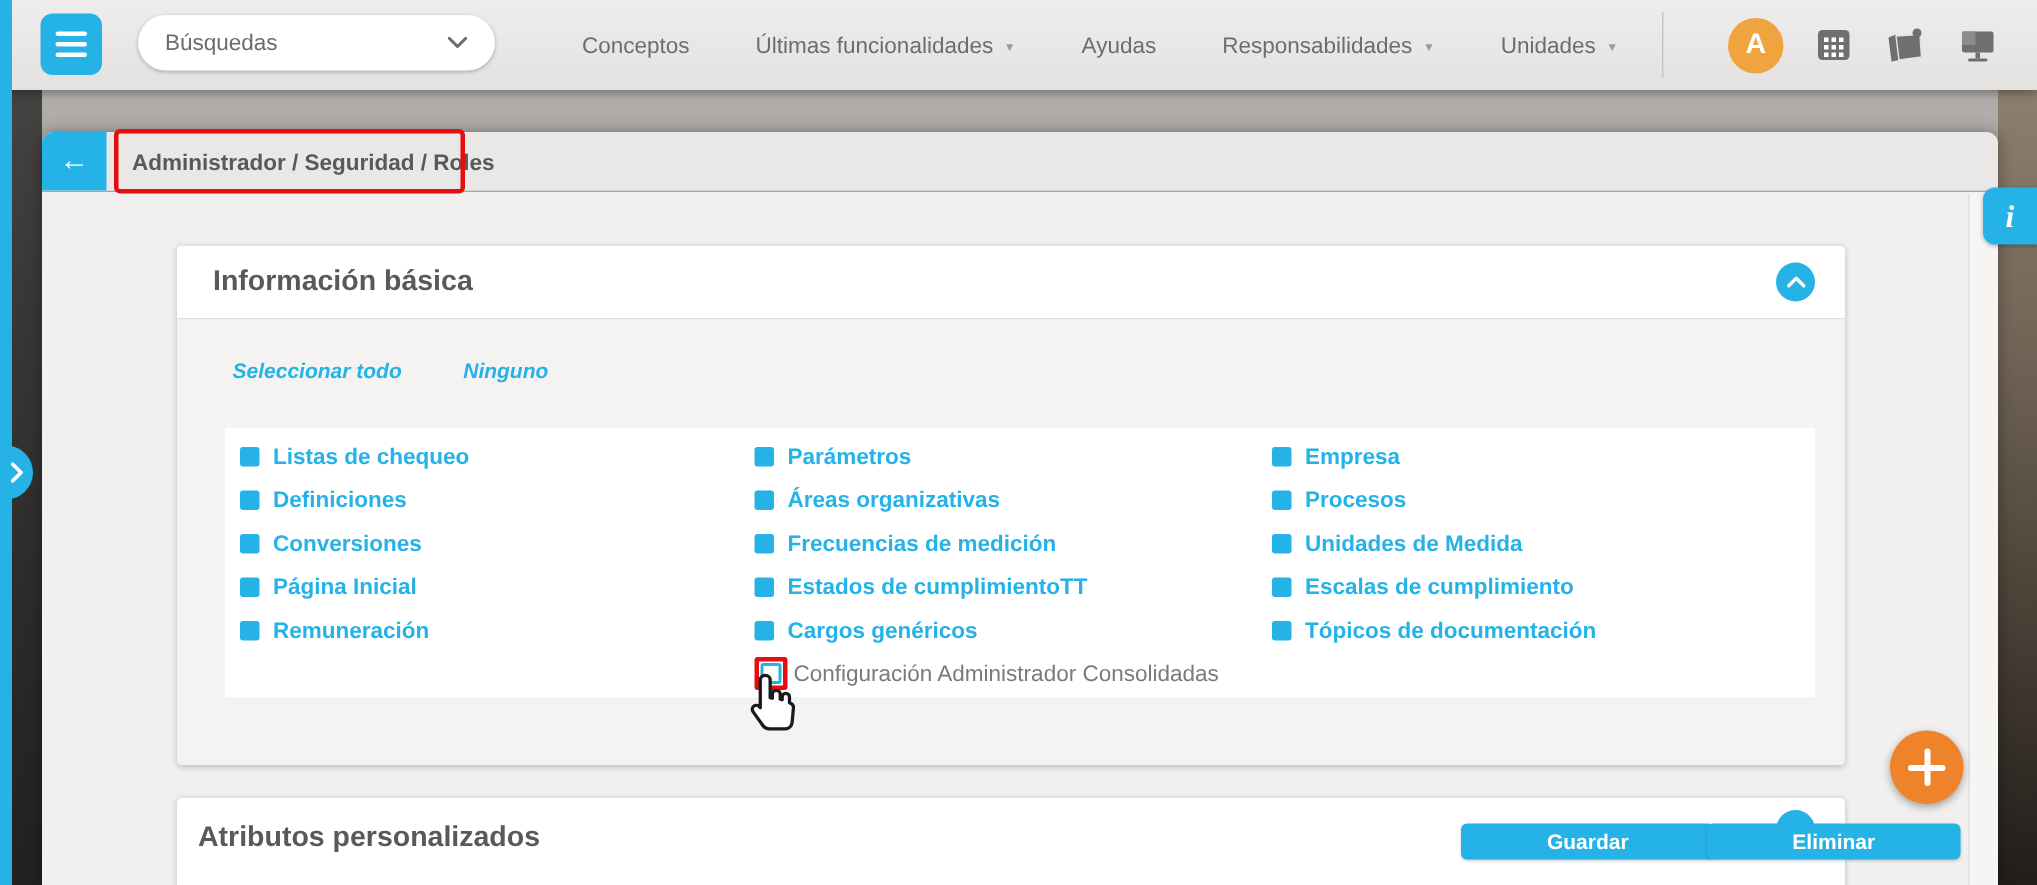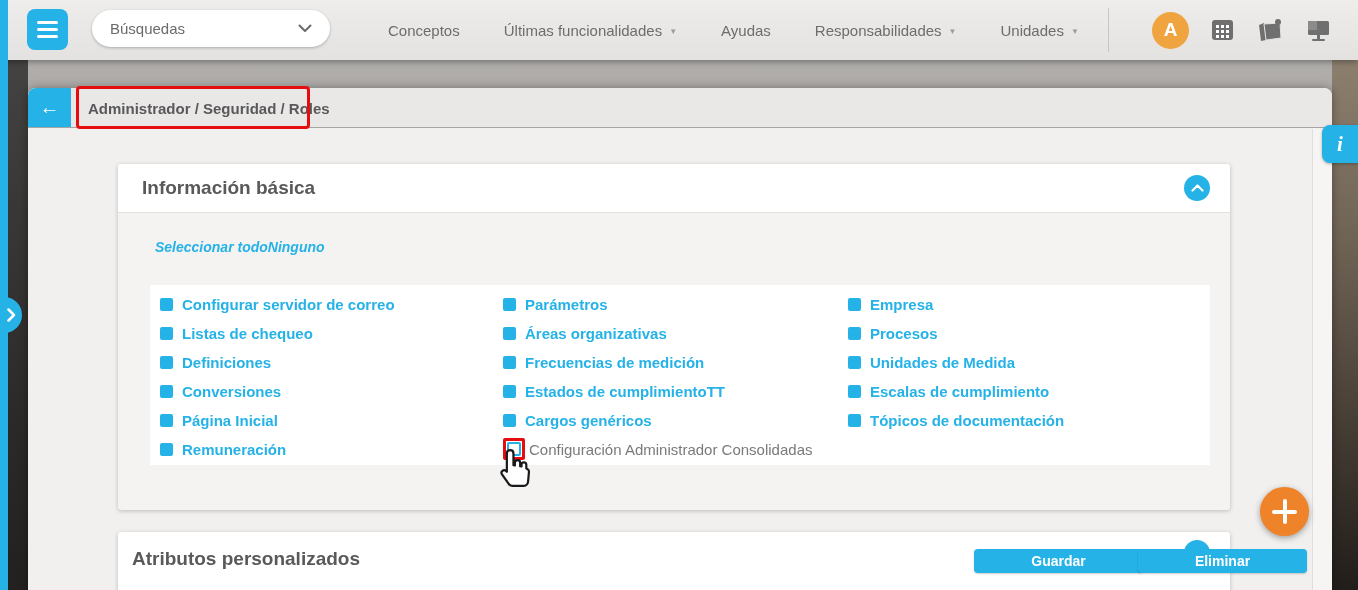--- a/index.html
+++ b/index.html
@@ -60,21 +60,21 @@
     background: #f6f5f4; border-left: 1px solid #e0dfde; z-index: 11; }
 
   
   .card-basic { position: absolute; left: 118px; top: 164px; width: 1112px; height: 346px;
     background: #f4f3f2; border-radius: 3px; box-shadow: 0 1px 4px rgba(0,0,0,0.22); z-index: 13; }
   .card-basic .card-header { position: relative; height: 49px; background: #fff;
     border-bottom: 1px solid #e2e1e0; border-radius: 3px 3px 0 0; display: flex; align-items: center; }
   .card-title { font-size: 19px; font-weight: bold; color: #59585a; margin-left: 24px; }
   .collapse-btn { position: absolute; right: 20px; top: 11px; width: 26px; height: 26px;
     border-radius: 50%; background: #25b2e7; display: flex; align-items: center; justify-content: center; cursor: pointer; }
-  .links-row { position: absolute; left: 37px; top: 75px; display: flex; }
+  .links-row { position: absolute; left: 37px; top: 75px; display: flex; gap: 41px; }
   .link { color: #25b2e7; font-size: 14px; font-weight: bold; font-style: italic; cursor: pointer; }
   .perm-panel { position: absolute; left: 32px; top: 121px; width: 1060px; height: 180px; background: #fff; }
   .perm-col { position: absolute; top: 9px; }
   .perm-item { display: flex; align-items: center; height: 20px; margin-bottom: 9px; cursor: pointer; }
   .cb-checked { width: 13px; height: 13px; background: #25b2e7; border-radius: 2px; margin-right: 9px; flex: none; }
   .cb-unchecked { width: 14px; height: 14px; background: #fff; border: 2px solid #25b2e7; border-radius: 2px; flex: none; }
   .red-ann-box { border: 3px solid #e50d0d; border-radius: 2px; padding: 1px; margin-right: 4px;
     display: inline-flex; align-items: center; justify-content: center; flex: none; }
   .perm-label { font-size: 15px; font-weight: bold; color: #25b2e7; white-space: nowrap; }
   .perm-label.grey { color: #7a7a7a; font-weight: normal; }
@@ -201,24 +201,20 @@
       </div>
     </div>
     <div class="links-row">
       <span class="link">Seleccionar todo</span>
       <span class="link">Ninguno</span>
     </div>
     <div class="perm-panel">
         <div class="perm-col" style="left: 10px;">
           <div class="perm-item">
             <span class="cb-checked"></span>
-            <span class="perm-label">Configurar servidor de correo</span>
-          </div>
-          <div class="perm-item">
-            <span class="cb-checked"></span>
             <span class="perm-label">Listas de chequeo</span>
           </div>
           <div class="perm-item">
             <span class="cb-checked"></span>
             <span class="perm-label">Definiciones</span>
           </div>
           <div class="perm-item">
             <span class="cb-checked"></span>
             <span class="perm-label">Conversiones</span>
           </div>

